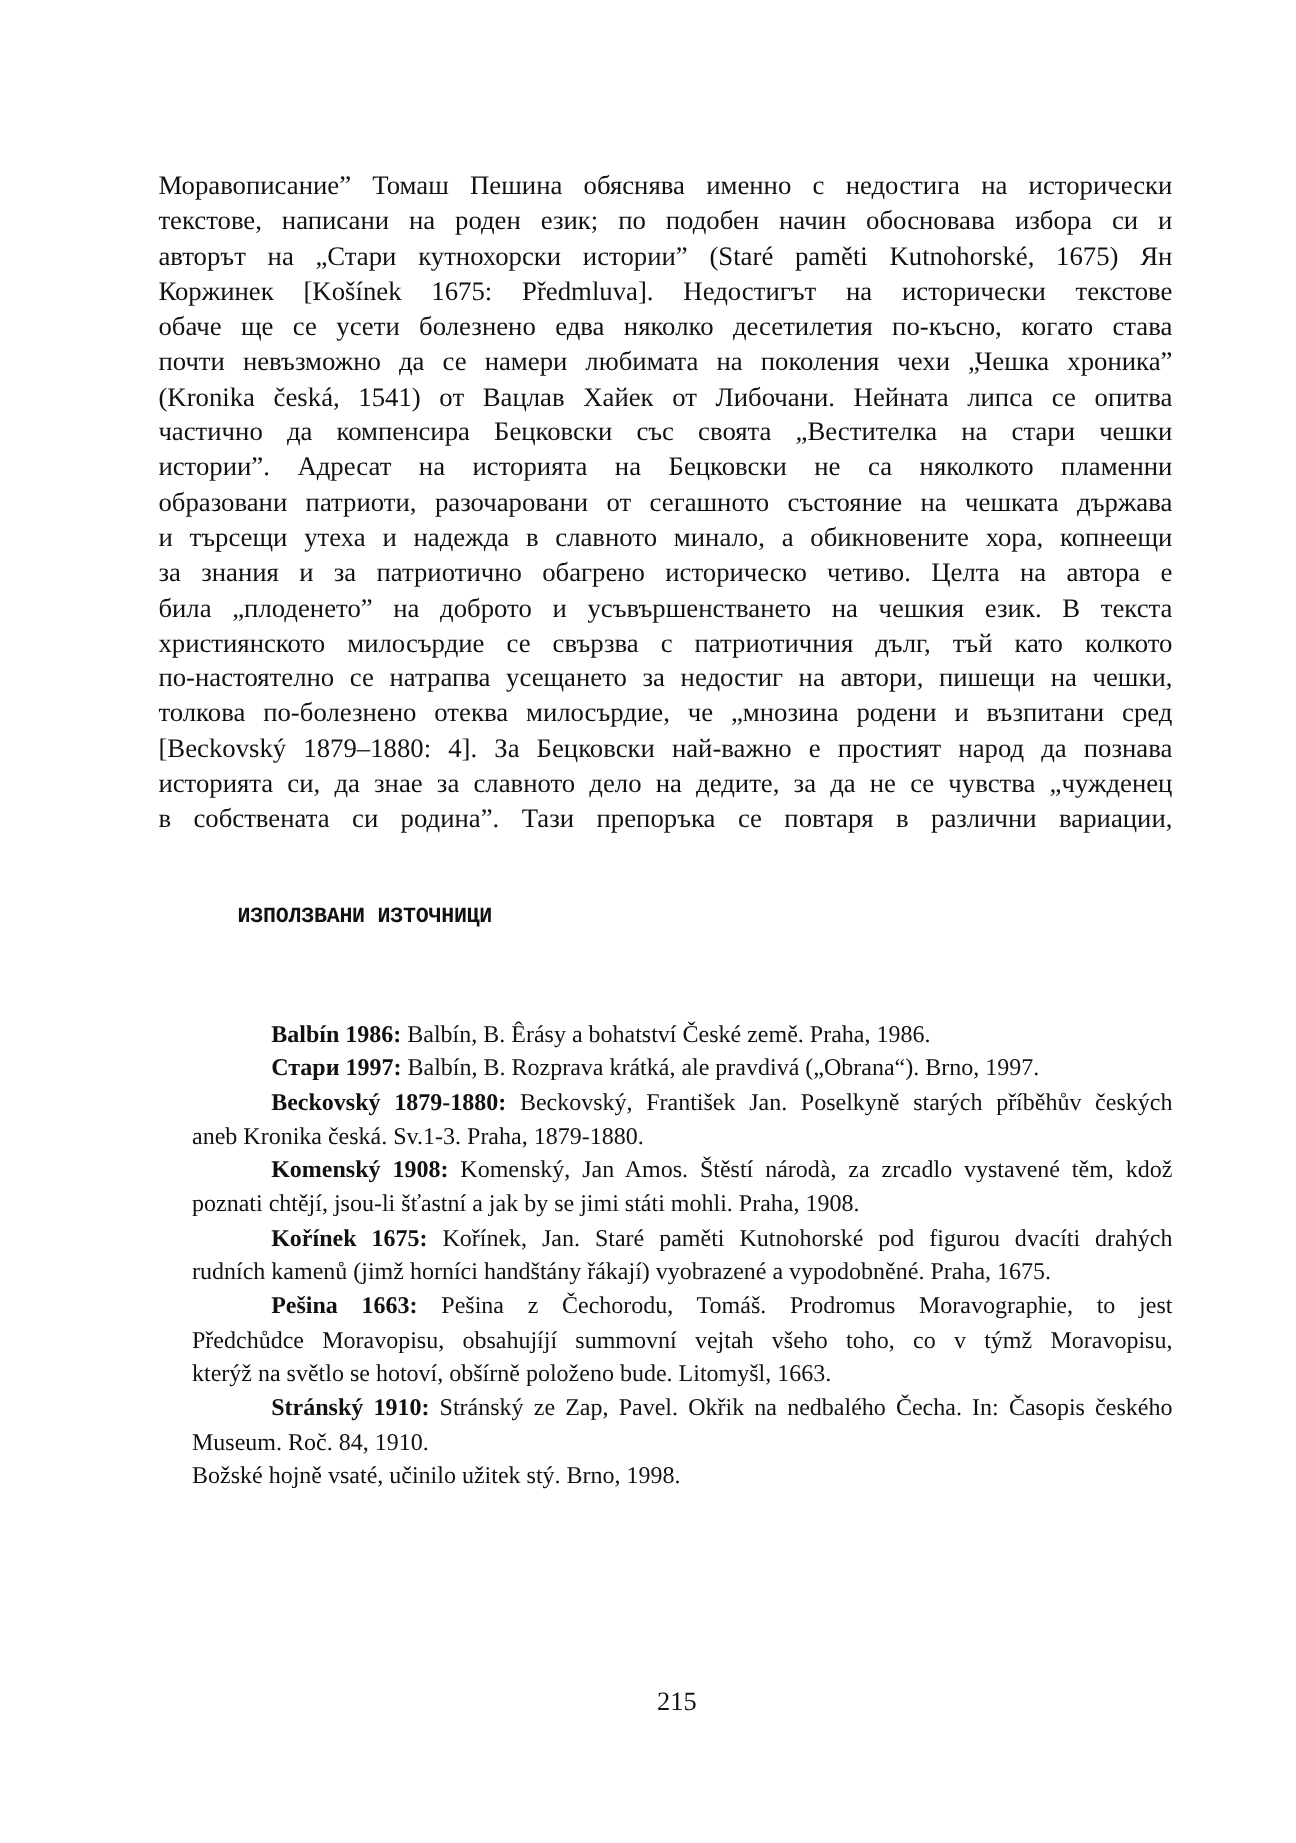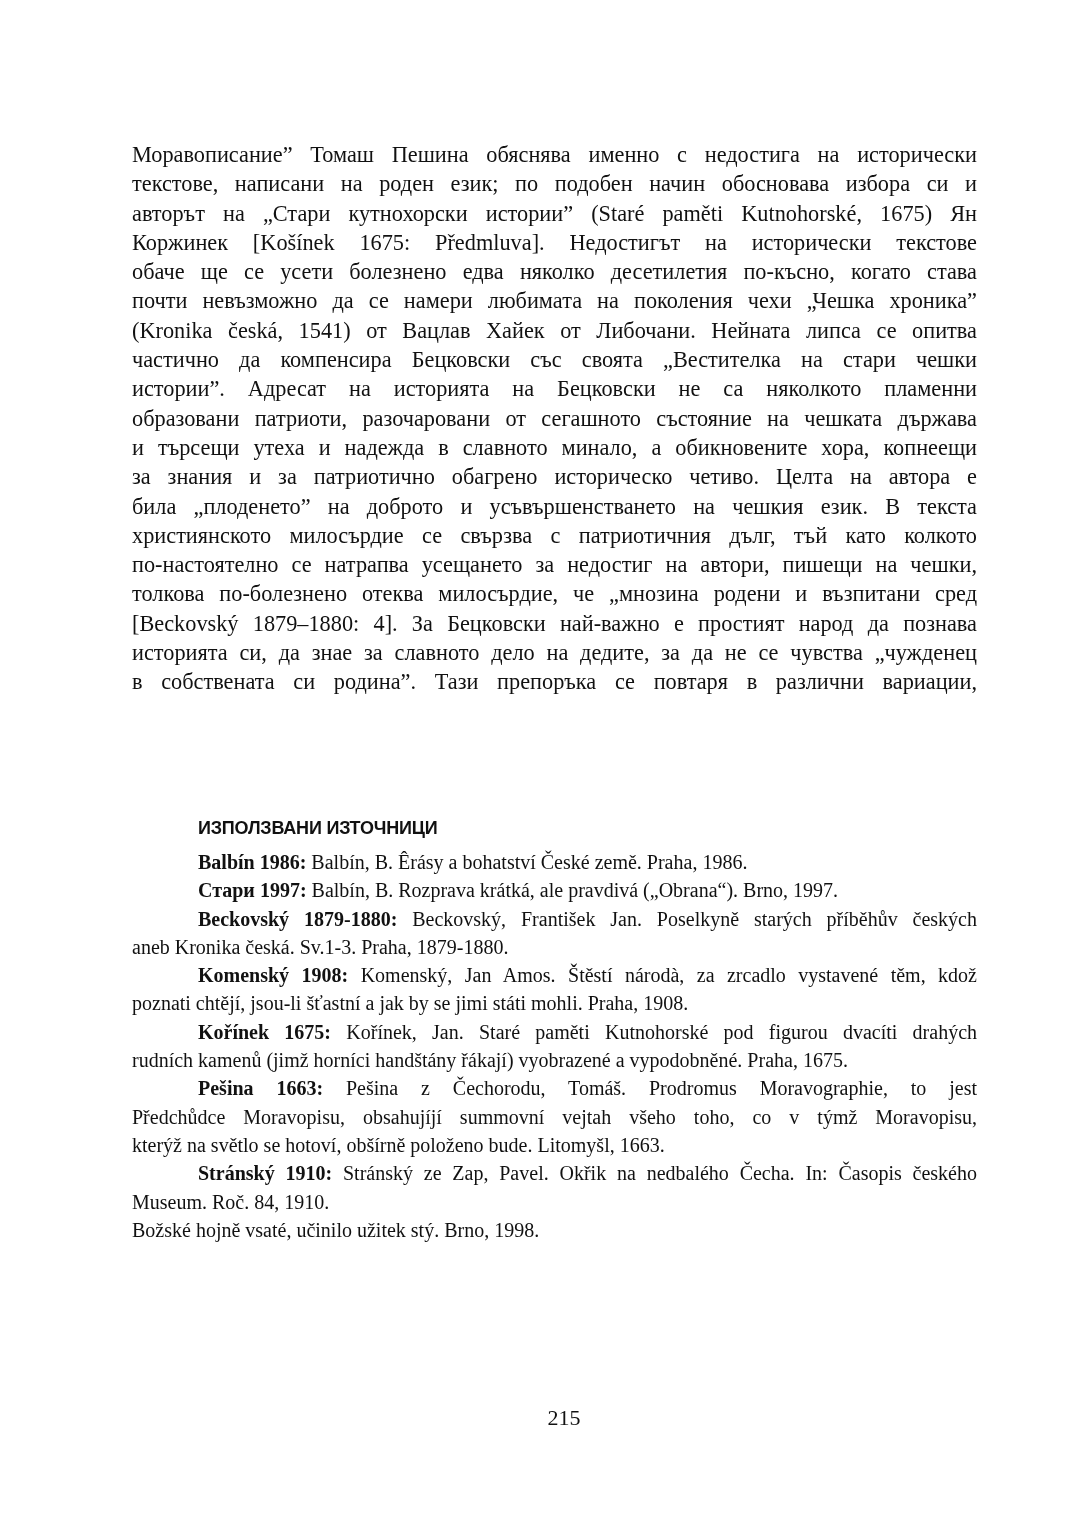--- a/index.html
+++ b/index.html
@@ -9,31 +9,31 @@
     font-family: "Liberation Serif", serif;
     font-size: 22.3px;
     line-height: 29.3px;
     text-align: justify;
     text-align-last: left;
     margin: 0;
   }
   .line { display: block; text-align: justify; text-align-last: justify; white-space: nowrap; }
   .line.last { text-align-last: left; }
   .heading {
-    font-family: Liberation Sans, sans-serif;
+    font-family: Liberation Mono, monospace;
     font-weight: bold;
     font-size: 18px;
     letter-spacing: -0.2px;
-    position: absolute; left: 198px; top: 818px;
+    position: absolute; left: 198px; top: 754px;
     margin: 0;
   }
   .refs { position: absolute; left: 132px; top: 848px; width: 845px;
     font-family: "Liberation Serif", serif; font-size: 20px; line-height: 28.3px; }
   .ref { margin: 0; text-align: justify; }
-  .ref .l { display: block; white-space: nowrap; text-align: justify; text-align-last: justify; }
+  .ref .l { display: block; white-space: nowrap; text-align: justify; text-align-last: justify; margin-left: 28px; }
   .ref .l.first { padding-left: 66px; }
   .ref .l.last { text-align-last: left; }
   .ref b { font-weight: bold; }
   .page-number { position: absolute; left: 0; width: 1080px; top: 1405px; text-align: center;
     font-family: "Liberation Serif", serif; font-size: 22px; margin-left: 24px; }
 </style>
 </head>
 <body>
 
 <div class="page">

